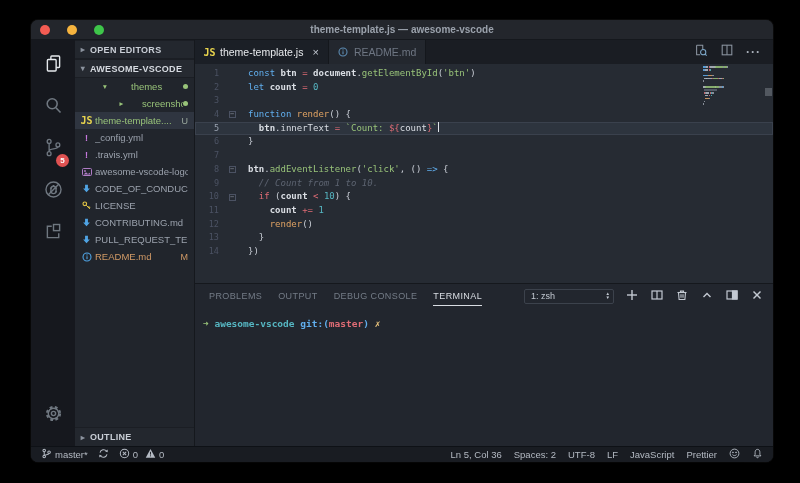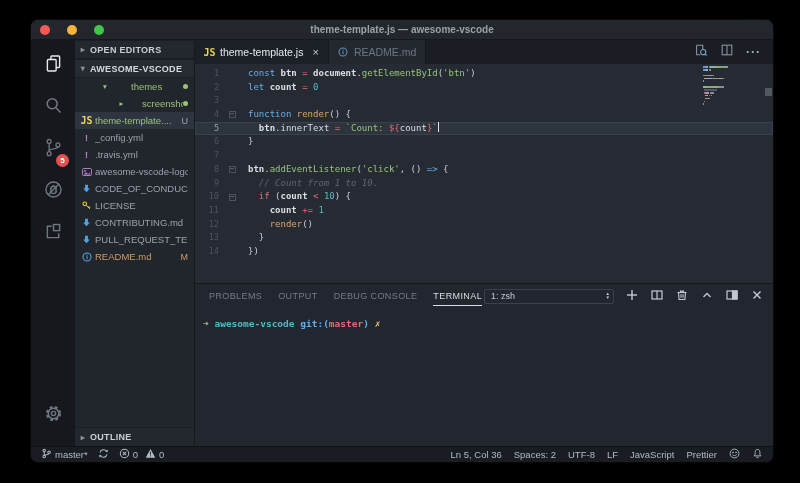--- a/index.html
+++ b/index.html
@@ -109,21 +109,21 @@
                   background:#5a6069; opacity:.85; }
 
   
   .panel { height:163px; background:#22262e; border-top:1px solid #15181d;
            display:flex; flex-direction:column; }
   .panel-header { height:24px; display:flex; align-items:center; padding:0 10px 0 14px; }
   #panel-tabs { display:flex; gap:16px; }
   .panel-tab { font-size:9px; letter-spacing:.4px; color:#747c87; line-height:23px; }
   .panel-tab.active span { color:#d9dde3; border-bottom:1px solid #d9dde3; padding-bottom:4px; }
   .ph-spacer { flex:1; }
-  .shell-select { width:130px; height:15px; border:1px solid #3c424c; border-radius:2px;
+  .shell-select { width:90px; height:15px; border:1px solid #3c424c; border-radius:2px;
                   display:flex; align-items:center; font-size:9px; color:#c3c9d2;
                   padding:0 3px 0 6px; margin-right:12px; }
   .shell-select .sel-label { flex:1; }
   .stepper { display:flex; flex-direction:column; font-size:4.5px; color:#c3c9d2; line-height:4px; }
   .panel-actions { display:flex; align-items:center; gap:13px; color:#c3c9d2; }
   .panel-actions svg { width:12px; height:12px; }
   .terminal { flex:1; padding:10px 0 0 8px; font-family:"DejaVu Sans Mono",monospace;
               font-size:9.5px; font-weight:bold; }
   .t-green{color:#98c379;} .t-cyan{color:#56b6c2;} .t-blue{color:#61afef;margin-top:31px;}
   .t-red{color:#e06c75;} .t-yellow{color:#e5c07b;} .t-plain{color:#c9ced6;}

